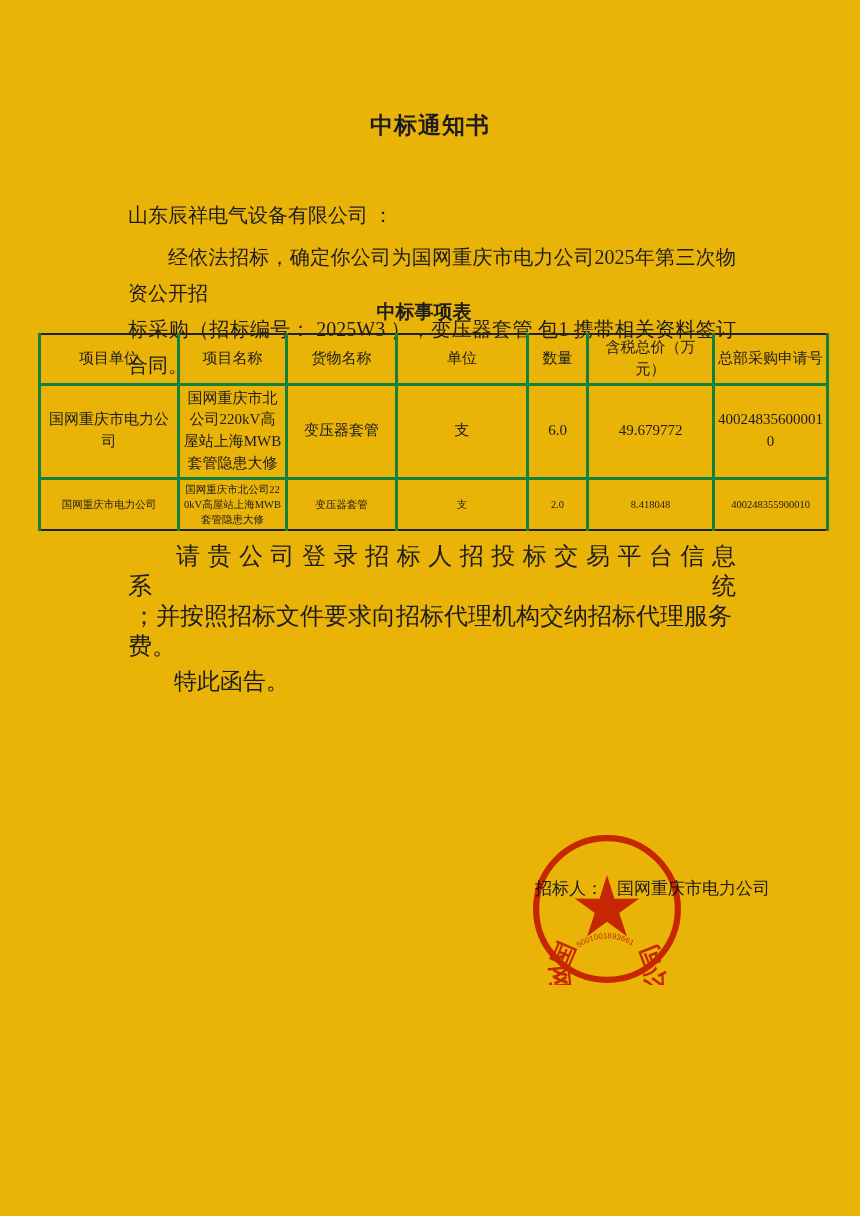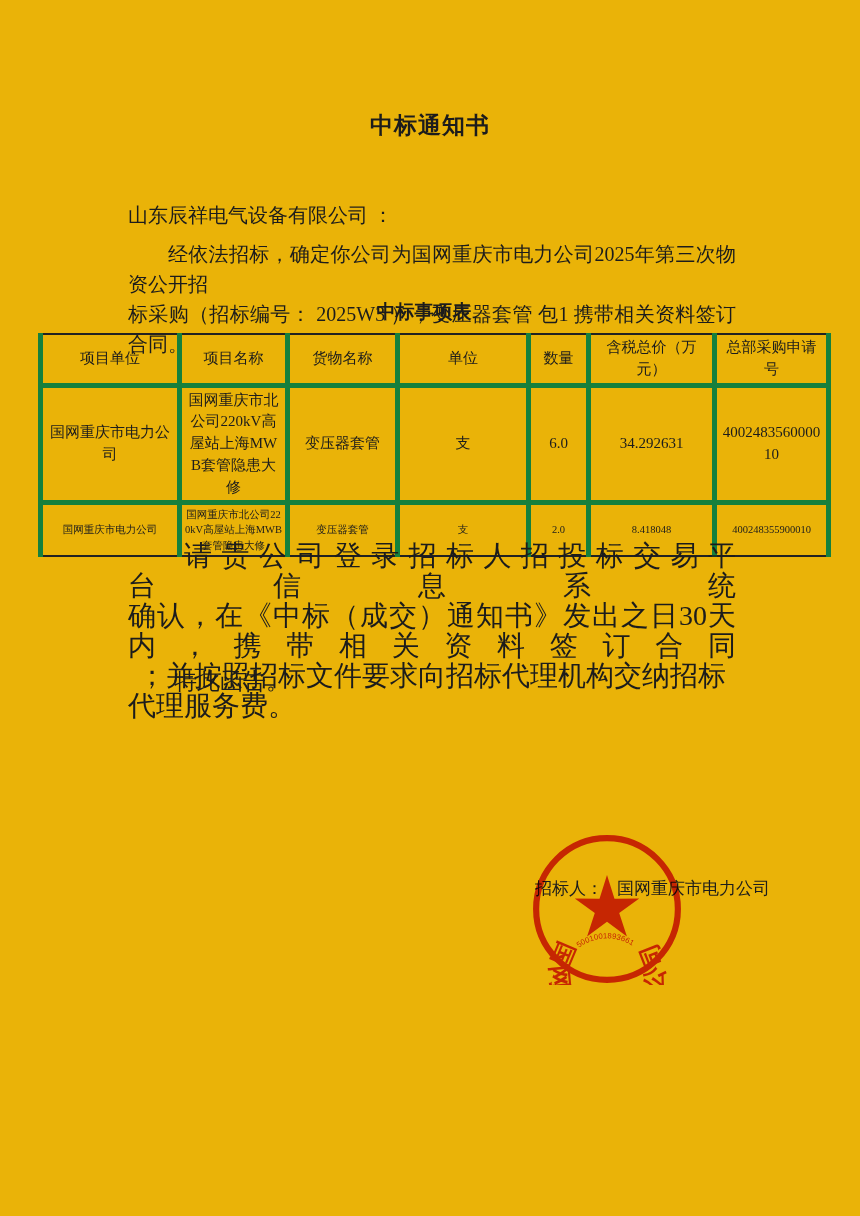--- a/index.html
+++ b/index.html
@@ -23,59 +23,59 @@
   }
   .addressee {
     position: absolute;
     top: 202px; left: 128px; right: 124px;
     font-size: 20px;
   }
   .intro {
     position: absolute;
     top: 239px; left: 128px; right: 124px;
     font-size: 20px;
-    line-height: 30px;
+    line-height: 36px;
     text-align: justify;
   }
   .intro .l1 { text-indent: 2em; }
   .table-caption {
     position: absolute;
     top: 299px; left: 0; right: 12px;
     text-align: center;
     font-size: 19px;
     font-weight: bold;
   }
   .award-table {
     position: absolute;
     top: 333px; left: 38px;
     width: 788px;
     border-collapse: collapse;
     table-layout: fixed;
   }
   .award-table th, .award-table td {
-    border: 5px solid #15803d;
+    border: 3px solid #15803d;
     text-align: center;
     vertical-align: middle;
     font-weight: normal;
     padding: 2px 3px;
     word-break: break-all;
     line-height: 1.45;
   }
   .award-table thead th {
     height: 40px;
     font-size: 15px;
     border-top: 2px solid #222;
     border-bottom: 2px solid #222;
   }
   .award-table .row-large td { height: 94px; font-size: 15px; }
   .award-table .row-small td { height: 46px; font-size: 10.5px; border-bottom: 2px solid #222; }
   .instruction {
     position: absolute;
     top: 541px; left: 128px; right: 124px;
-    font-size: 28px;
+    font-size: 24px;
     line-height: 30px;
   }
   .instruction .jline { text-align: justify; text-align-last: justify; }
   .instruction .l1 { text-indent: 2em; }
   .instruction .last { text-align: center; text-align-last: left; }
   .closing {
     position: absolute;
     top: 666px; left: 128px;
     font-size: 23px;
     text-indent: 2em;
@@ -133,38 +133,37 @@
         <th>总部采购申请号</th>
       </tr>
     </thead>
     <tbody>
       <tr class="row-large">
         <td>国网重庆市电力公司</td>
         <td>国网重庆市北公司220kV高屋站上海MWB套管隐患大修</td>
         <td>变压器套管</td>
         <td>支</td>
         <td>6.0</td>
-        <td>34.292631</td>
+        <td>49.679772</td>
         <td>400248356000010</td>
       </tr>
       <tr class="row-small">
         <td>国网重庆市电力公司</td>
         <td>国网重庆市北公司220kV高屋站上海MWB套管隐患大修</td>
         <td>变压器套管</td>
         <td>支</td>
         <td>2.0</td>
         <td>8.418048</td>
         <td>400248355900010</td>
       </tr>
     </tbody>
   </table>
 
   <div class="instruction">
     <div class="jline l1">请 贵 公 司 登 录 招 标 人 招 投 标 交 易 平 台 信 息 系 统</div>
-    <div class="jline">确认，在《中标（成交）通知书》发出之日30天内，携带相关资料签订合同</div>
     <div class="last">；并按照招标文件要求向招标代理机构交纳招标代理服务费。</div>
   </div>
 
   <div class="closing">特此函告。</div>
 
   <div class="signature">
     <span>招标人：</span><span class="sig-name">国网重庆市电力公司</span>
   </div>
 
   <svg class="stamp" viewBox="0 0 148 148" xmlns="http://www.w3.org/2000/svg">

